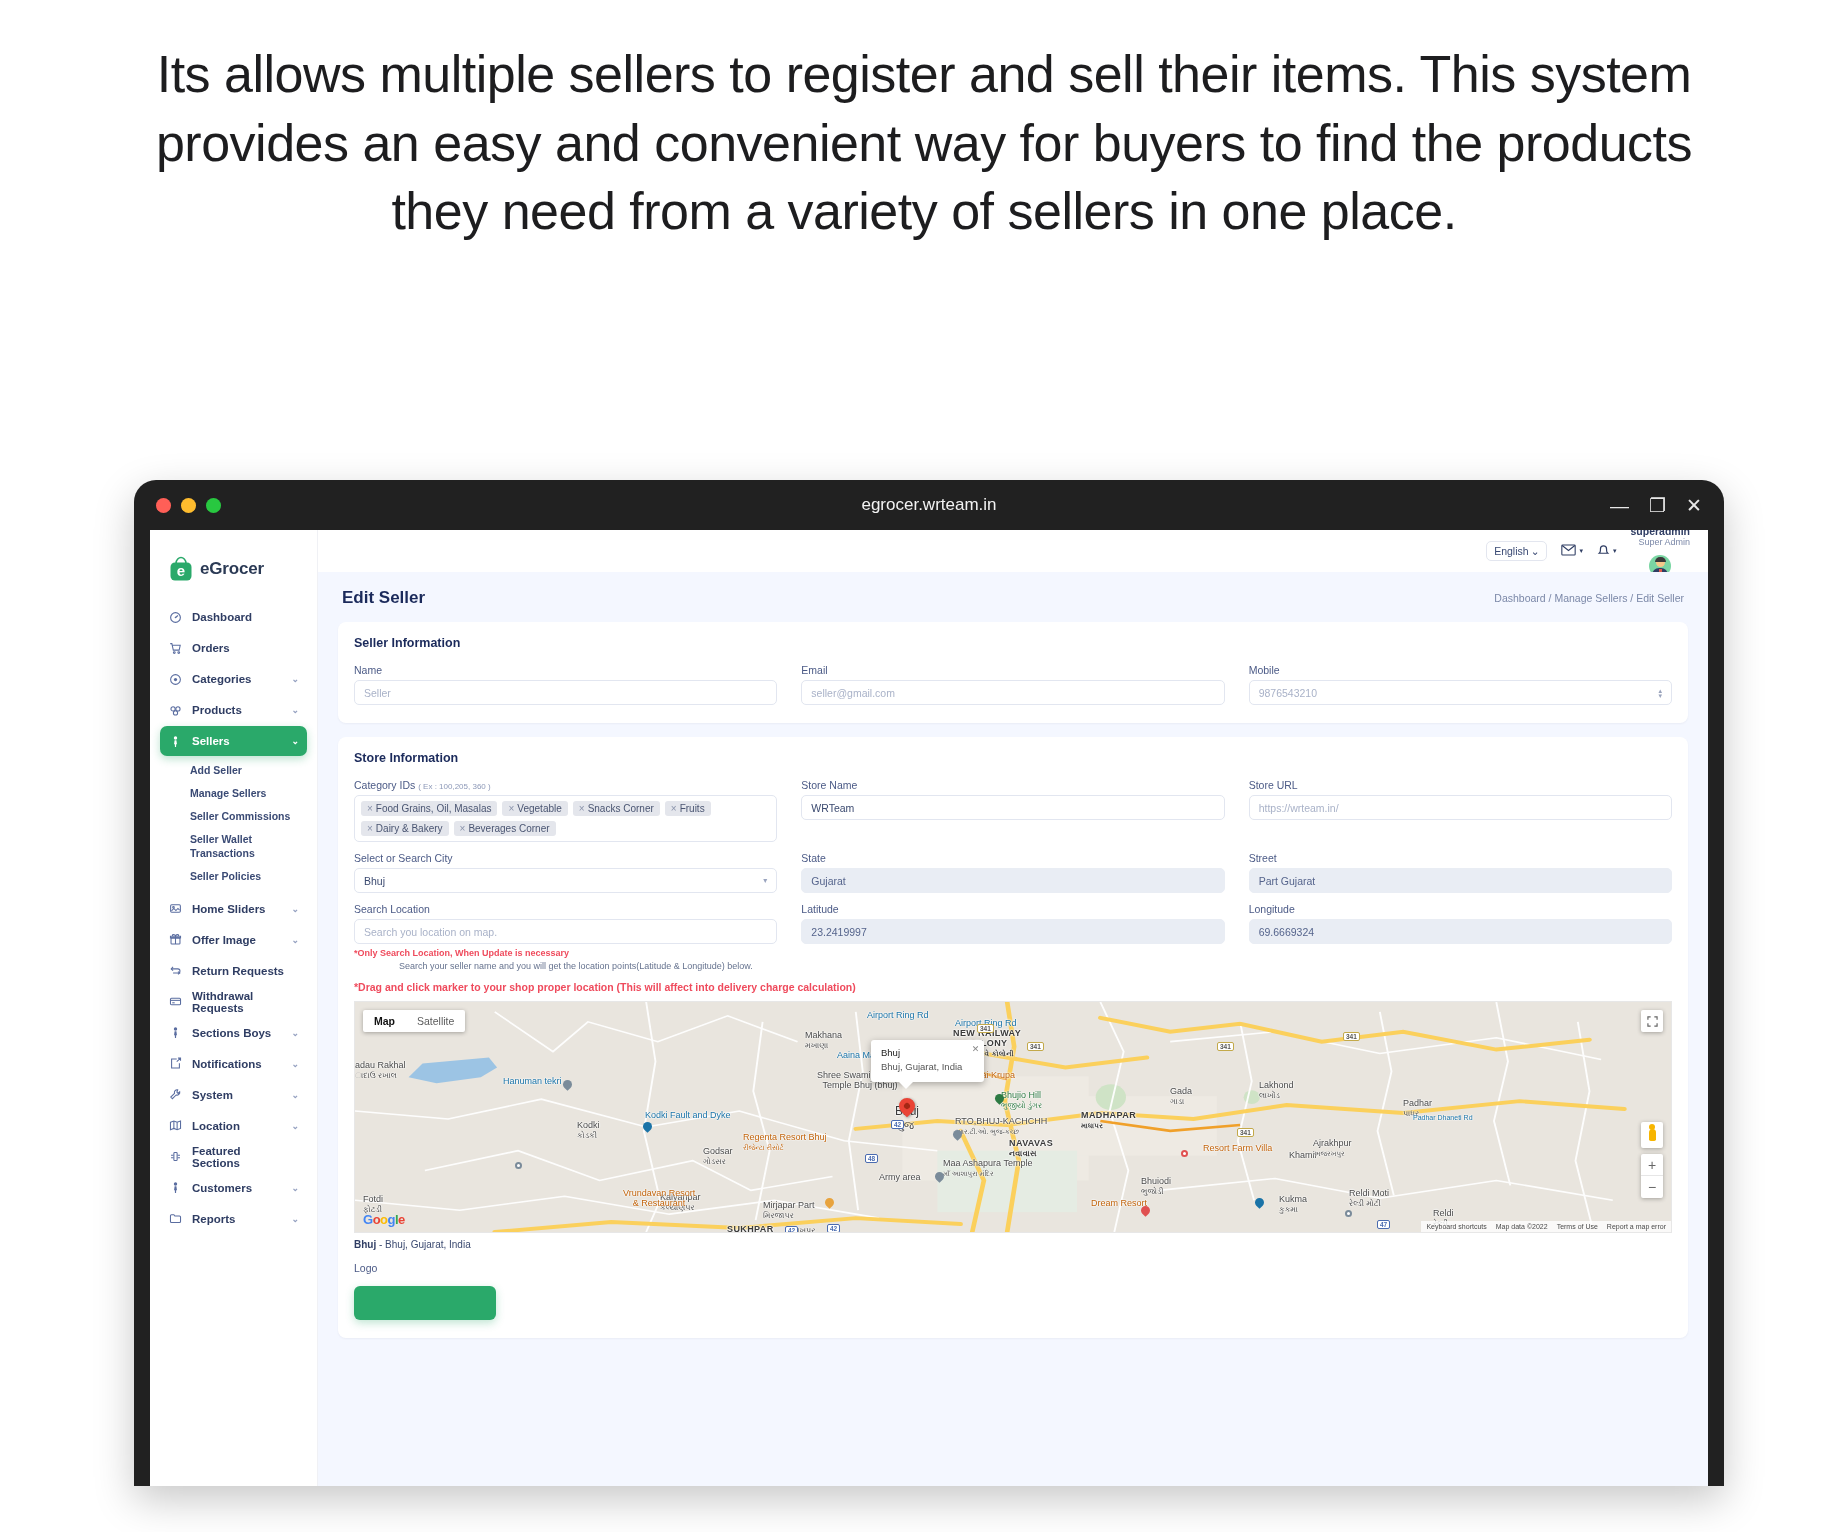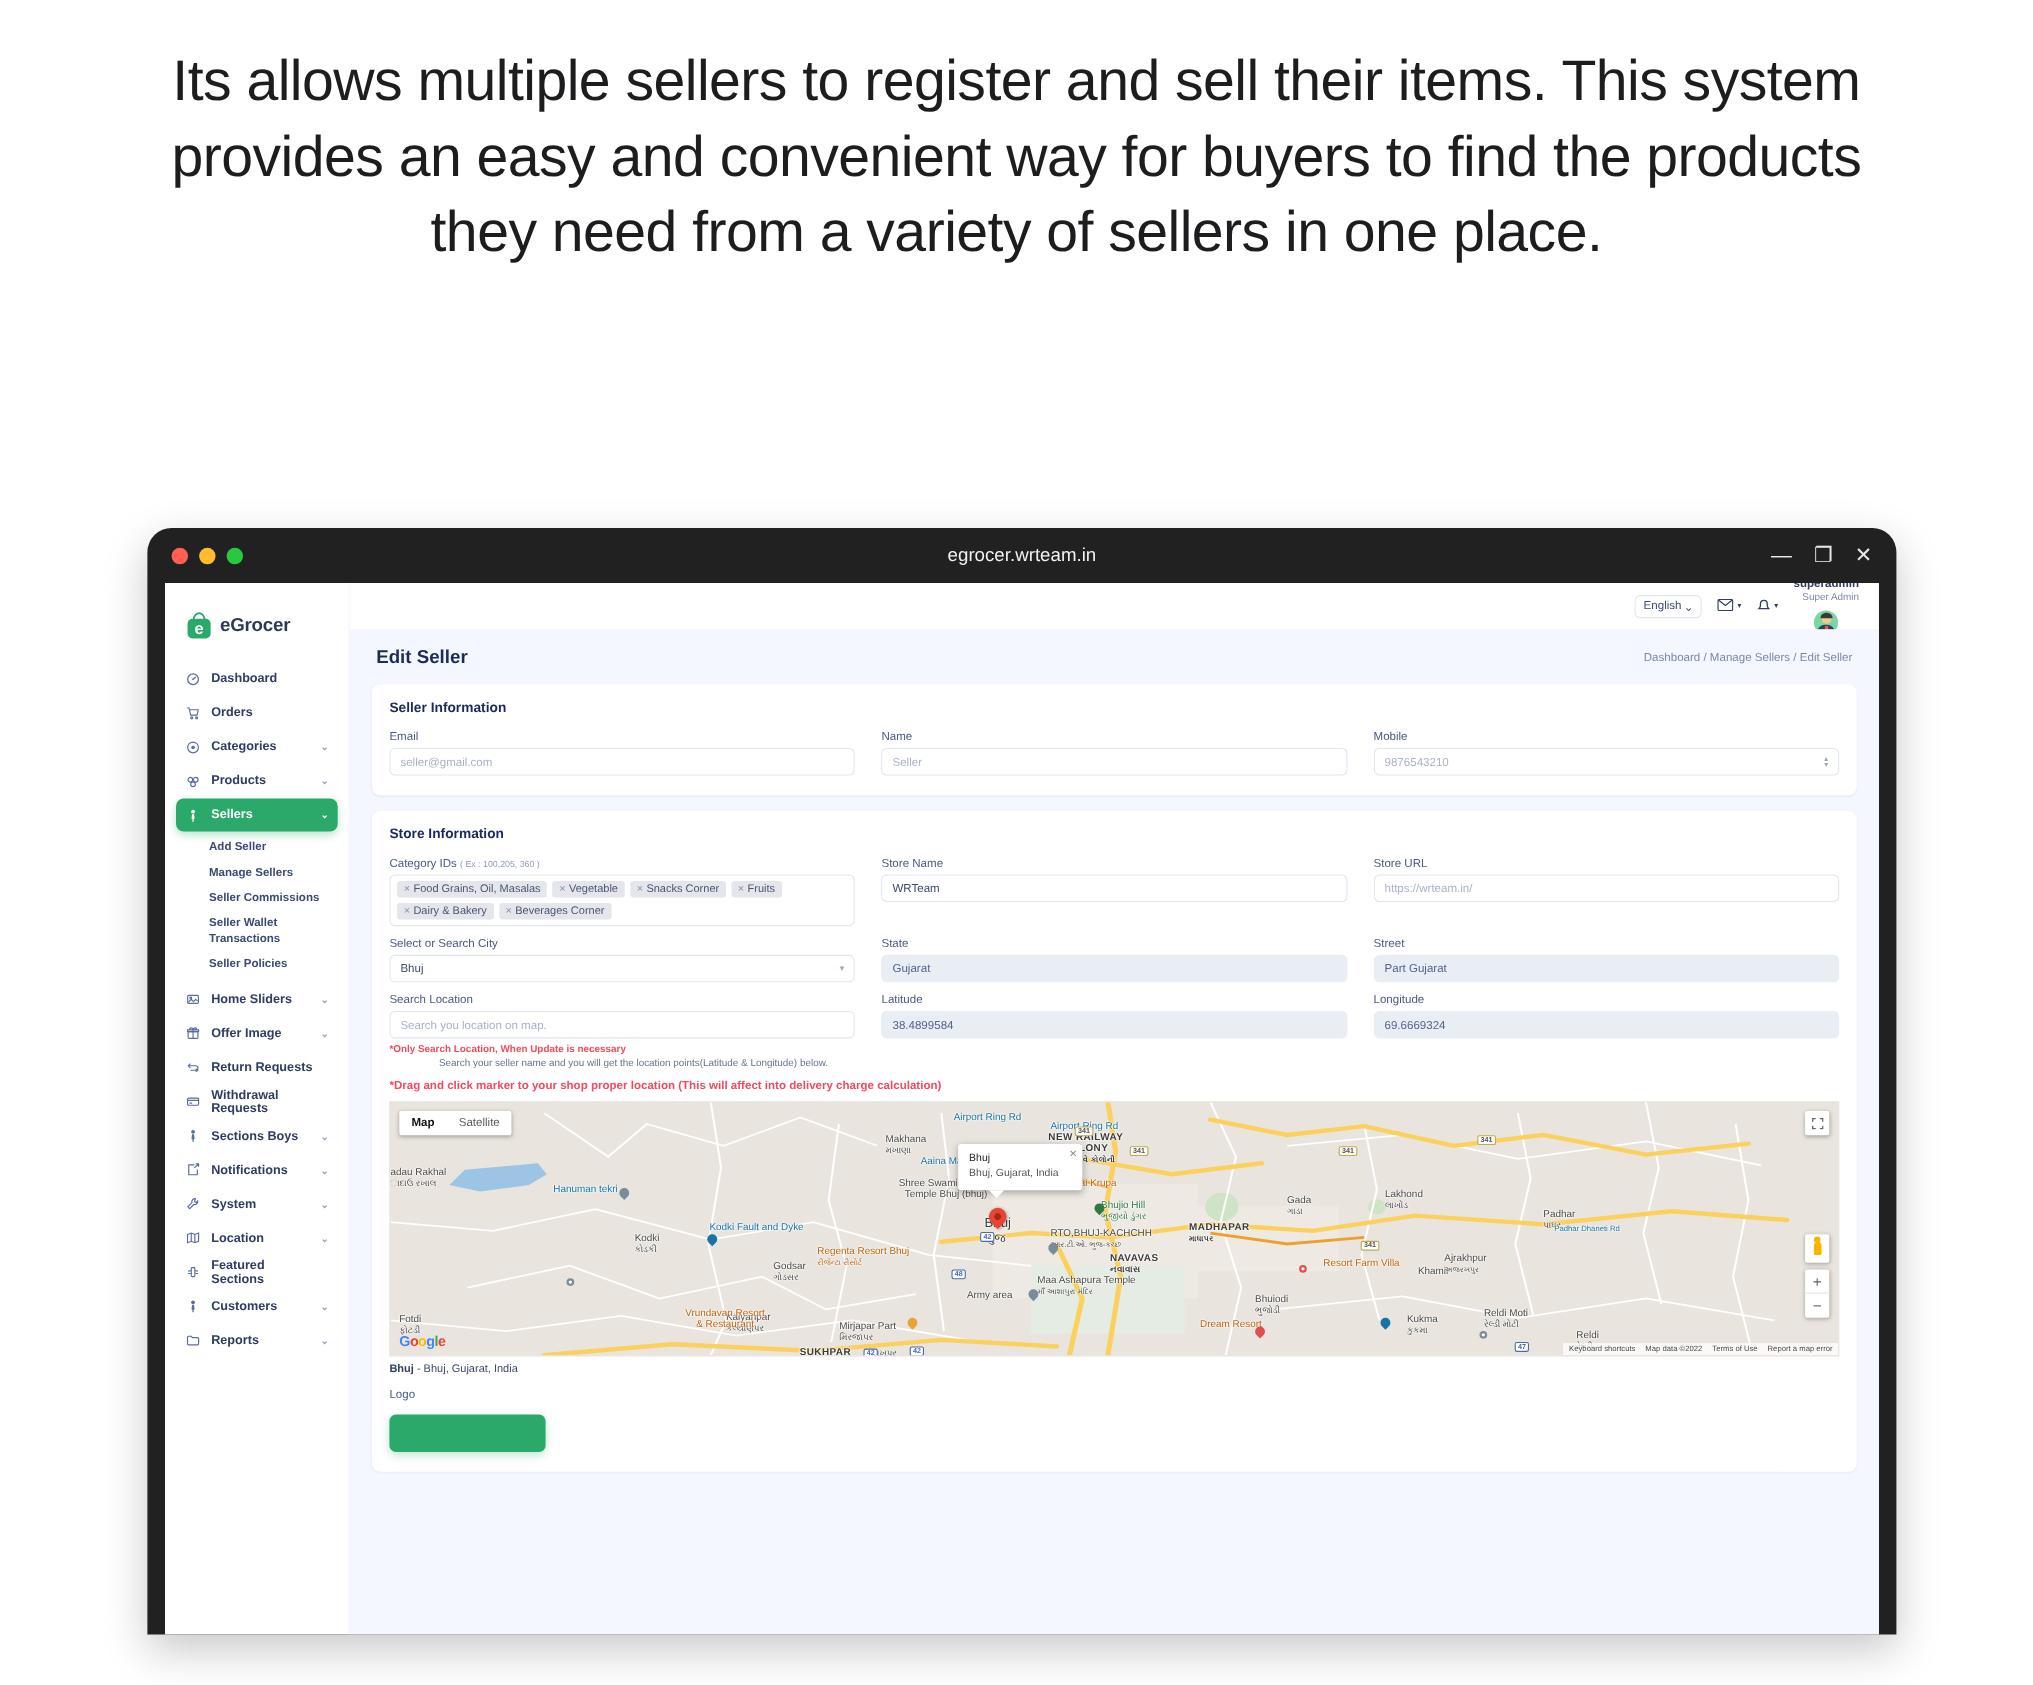--- a/index.html
+++ b/index.html
@@ -683,26 +683,26 @@
 
         <div class="page-head">
           <div class="page-title">Edit Seller</div>
           <div class="breadcrumb">Dashboard  /  Manage Sellers  /  Edit Seller</div>
         </div>
 
         <div class="card">
           <div class="card-title">Seller Information</div>
           <div class="grid3">
             <div class="field">
+              <label>Name</label>
+              <div class="inp ph">Seller</div>
+            </div>
+            <div class="field">
               <label>Email</label>
               <div class="inp ph">seller@gmail.com</div>
-            </div>
-            <div class="field">
-              <label>Name</label>
-              <div class="inp ph">Seller</div>
             </div>
             <div class="field">
               <label>Mobile</label>
               <div class="inp ph with-spin">
                 <span>9876543210</span>
                 <span class="spin">
                       <span>▴</span>
                       <span>▾</span>
                     </span>
               </div>
@@ -774,21 +774,21 @@
             </div>
           </div>
 
           <div class="grid3" style="margin-top:10px">
             <div class="field">
               <label>Search Location</label>
               <div class="inp ph">Search you location on map.</div>
             </div>
             <div class="field">
               <label>Latitude</label>
-              <div class="inp ro">38.4899584</div>
+              <div class="inp ro">23.2419997</div>
             </div>
             <div class="field">
               <label>Longitude</label>
               <div class="inp ro">69.6669324</div>
             </div>
           </div>
 
           <div class="note-red">*Only Search Location, When Update is necessary</div>
           <div class="note-gray">Search your seller name and you will get the location points(Latitude &amp; Longitude) below.</div>
           <div class="note-red big">*Drag and click marker to your shop proper location (This will affect into delivery charge calculation)</div>

